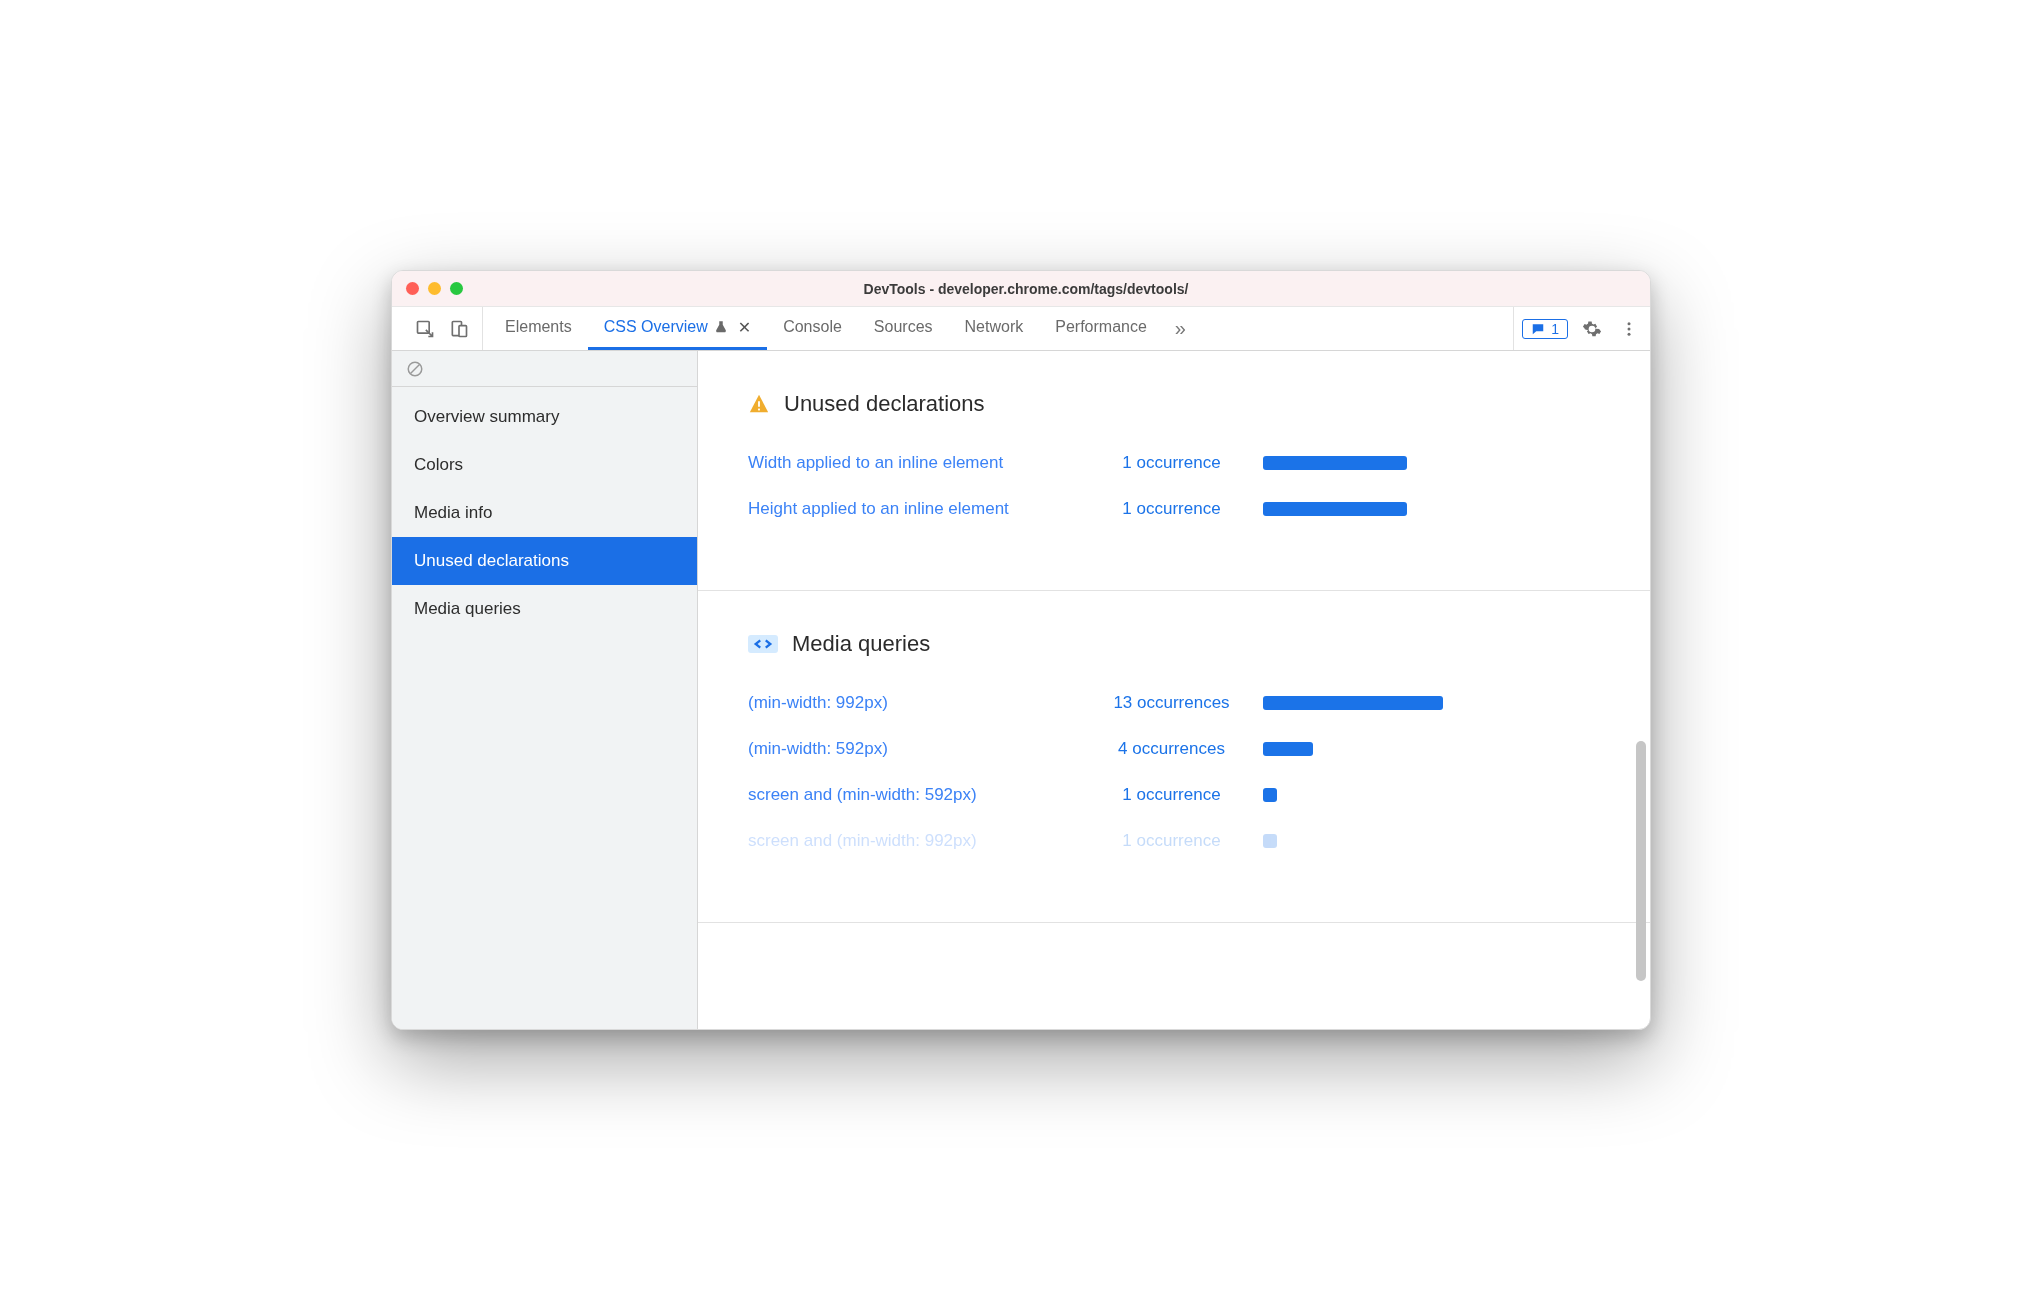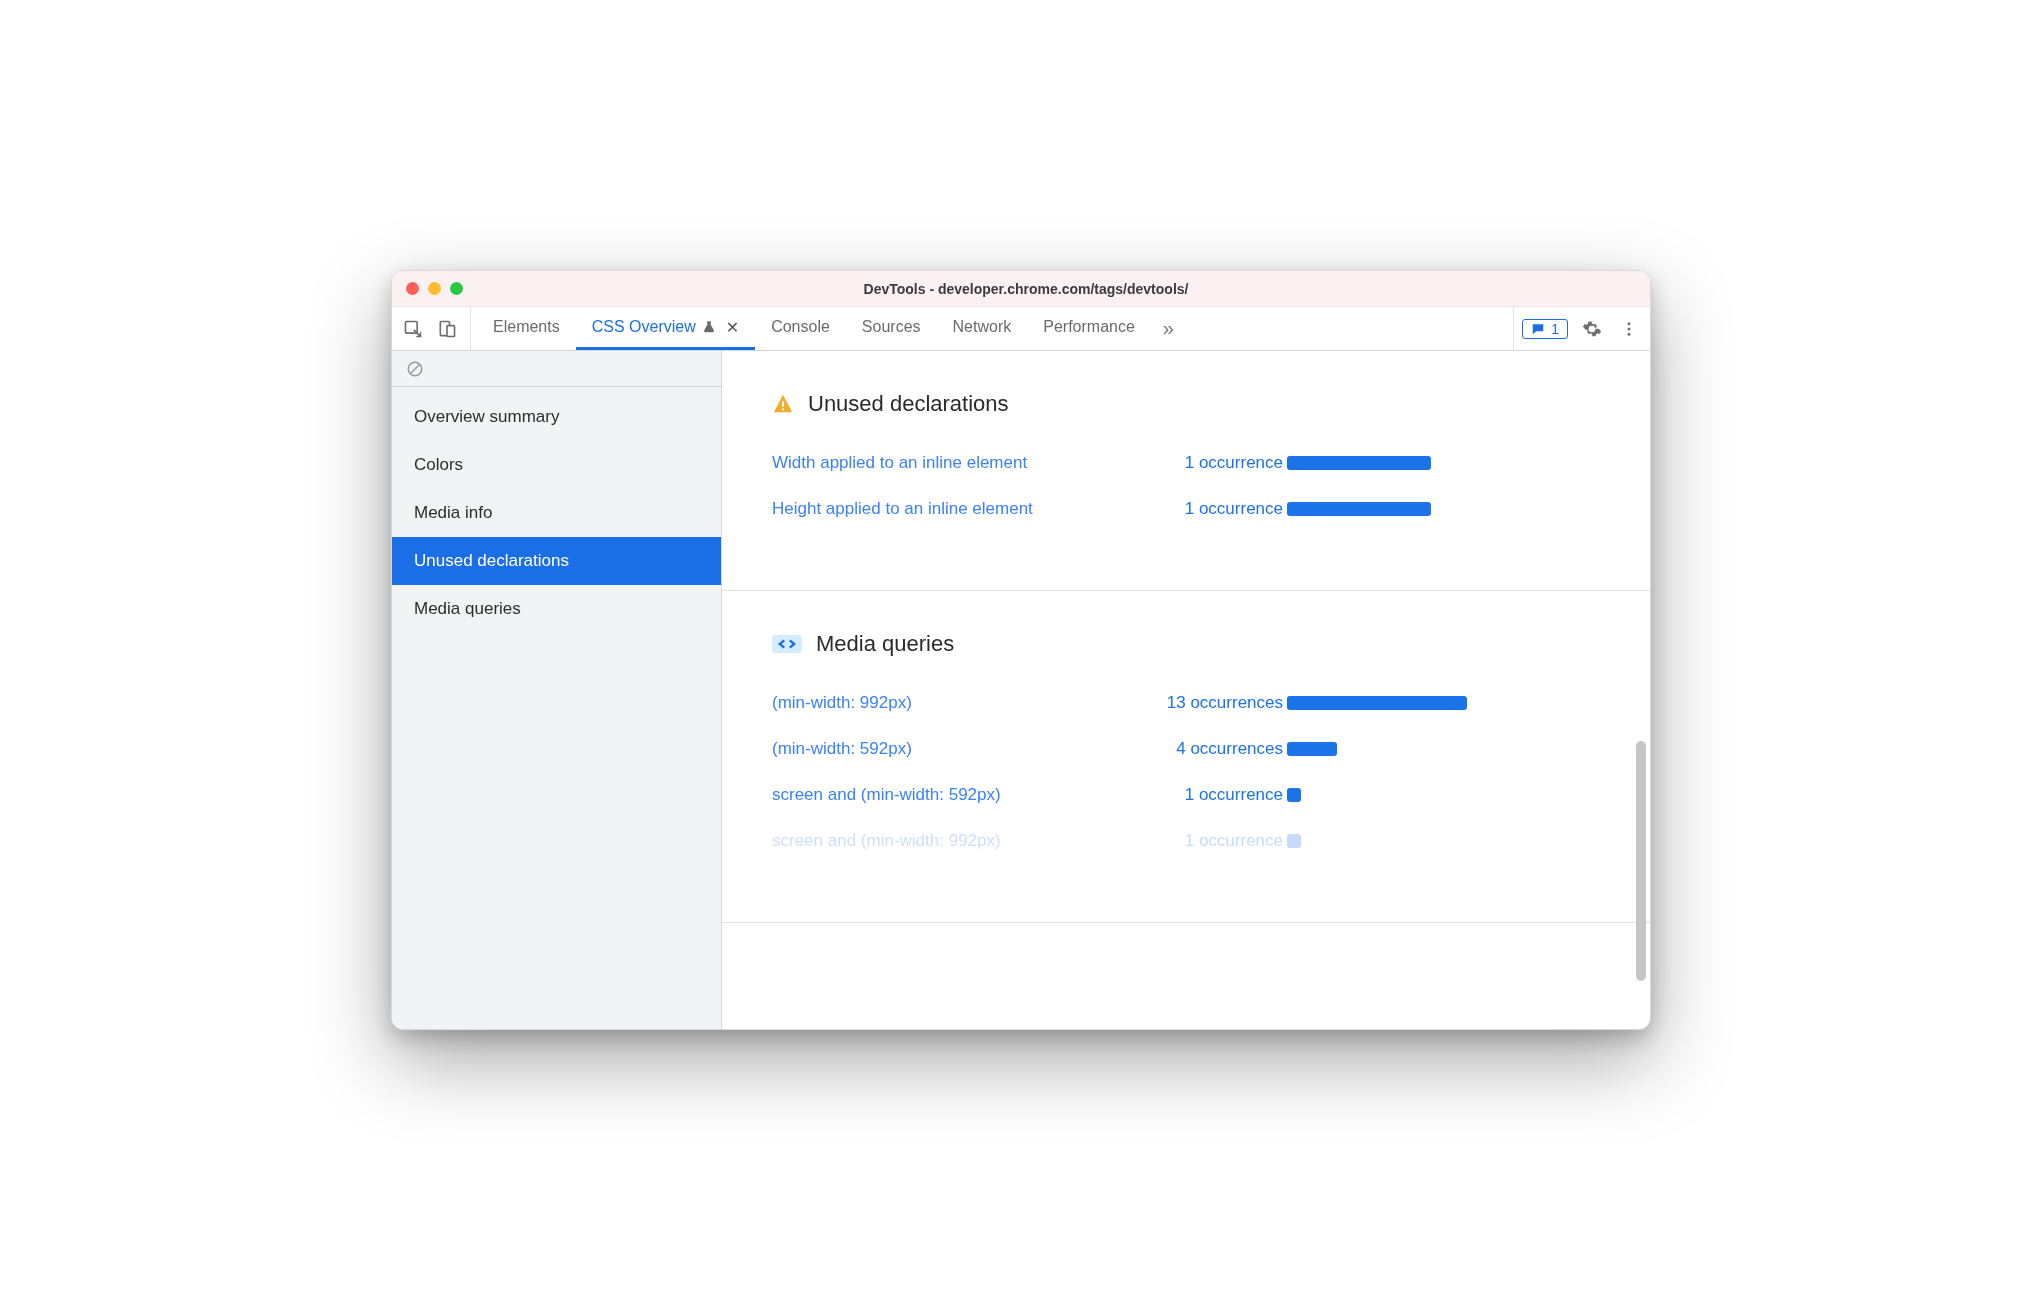--- a/index.html
+++ b/index.html
@@ -47,21 +47,21 @@
     font-weight: 600;
     color: #3b3b3b;
     pointer-events: none;
   }
   .tabbar {
     height: 44px;
     display: flex;
     align-items: center;
     border-bottom: 1px solid #d6d6d6;
     background: #fff;
-    padding: 0 8px 0 6px;
+    padding: 0 8px 0 18px;
   }
   .tb-left { display: flex; align-items: center; gap: 4px; padding-right: 8px; margin-right: 6px; border-right: 1px solid #e2e2e2; height: 100%;}
   .tb-left .iconbtn, .toolbar-icons .iconbtn { width: 30px; height: 30px; display: flex; align-items: center; justify-content: center; color: #6f6f6f; cursor: pointer; }
   .tabs { display: flex; align-items: stretch; height: 100%; gap: 0; }
   .tab {
     display: flex; align-items: center;
     padding: 0 16px;
     font-size: 16px;
     color: #6a6a6a;
     border-bottom: 3px solid transparent;
@@ -85,21 +85,21 @@
     border-radius: 3px; padding: 1px 8px; font-size: 14px;
     cursor: pointer;
   }
   .gear, .kebab { color: #6f6f6f; cursor: pointer; padding: 0 4px; }
   .body {
     flex: 1;
     display: flex;
     min-height: 0;
   }
   .sidebar {
-    width: 330px;
+    width: 306px;
     background: #f1f3f4;
     border-right: 1px solid #d6d6d6;
     display: flex;
     flex-direction: column;
   }
   .sidebar-top {
     height: 36px;
     display: flex; align-items: center;
     padding-left: 14px;
     border-bottom: 1px solid #d6d6d6;
@@ -139,21 +139,21 @@
     background: #d5ebff; padding: 2px 4px; border-radius: 3px;
     display: inline-flex; align-items: center; gap: 2px;
     color: #1b6fe6; font-size: 16px;
   }
   .row {
     display: flex; align-items: center;
     margin-bottom: 26px;
     font-size: 17px;
   }
   .row .label { flex: 0 0 360px; color: #3b82f6; }
-  .row .count { width: 155px; text-align: right; color: #1b73e8; cursor: pointer; padding-right: 4px; }
+  .row .count { width: 155px; text-align: center; color: #1b73e8; cursor: pointer; padding-right: 28px; }
   .row .bar-wrap { flex: 0 0 180px; }
   .row .bar {
     height: 14px; background: #1b73e8; border-radius: 3px;
   }
   .vscroll {
     position: absolute; right: 4px; top: 390px; width: 10px; height: 240px;
     background: #c6c6c6; border-radius: 5px;
   }
   svg { display: block; }
 </style>

